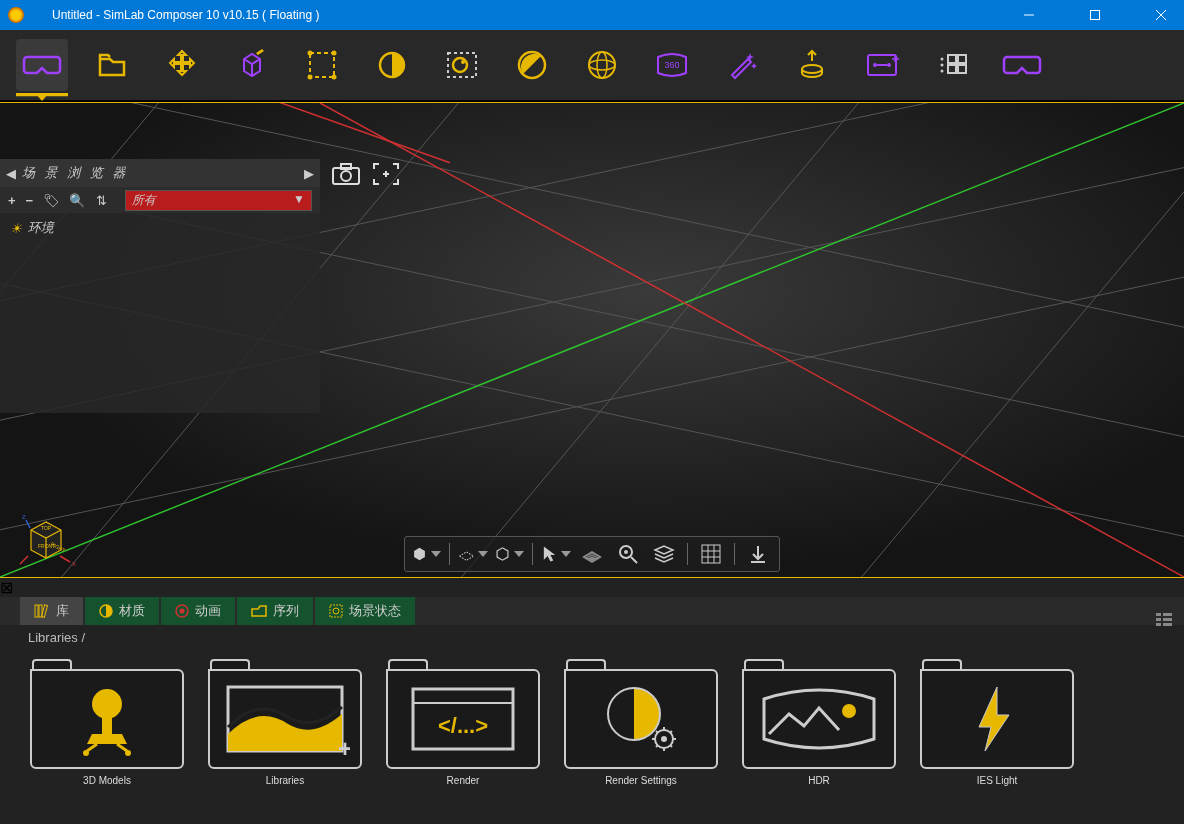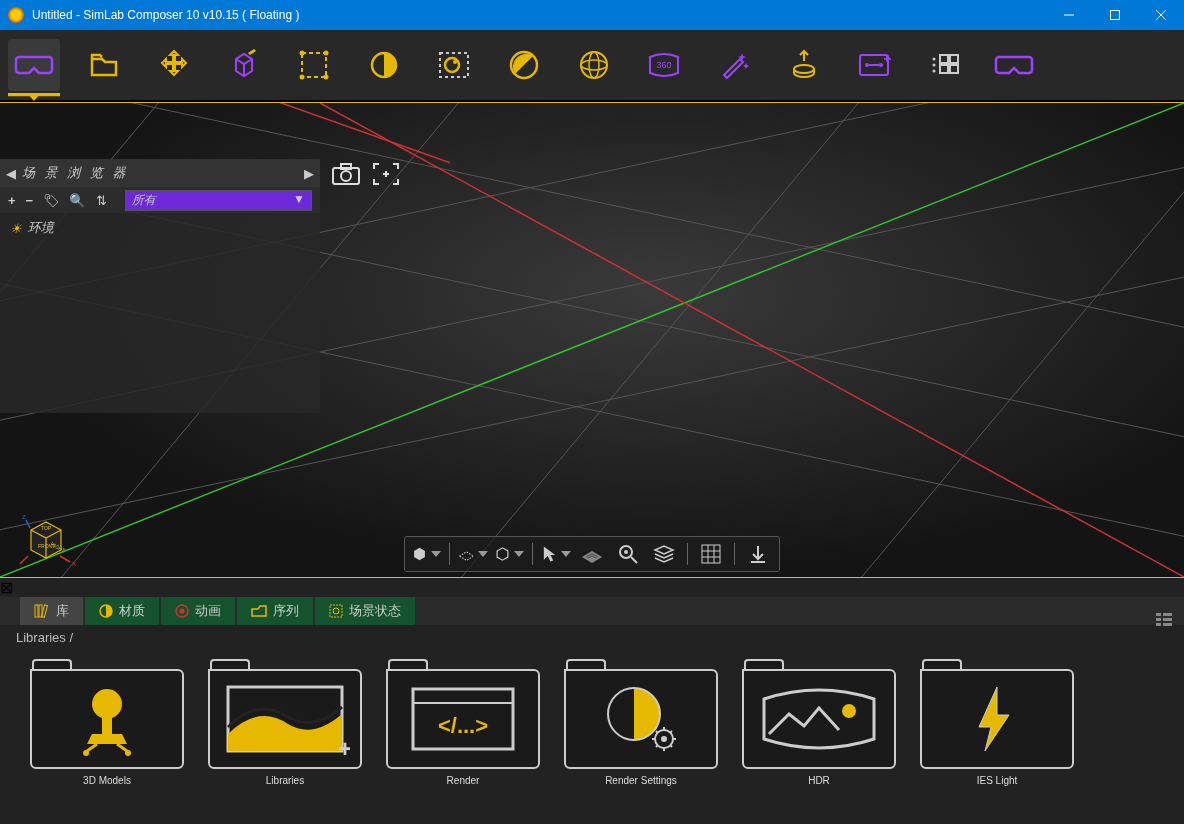--- a/index.html
+++ b/index.html
@@ -1,62 +1,62 @@
 <!DOCTYPE html>
 <html><head>
 <meta charset="utf-8">
 <style>
 * { margin: 0; padding: 0; box-sizing: border-box; font-family: "Microsoft YaHei", sans-serif; }
 body { width: 1184px; height: 824px; background: #1a1a1a; overflow: hidden; position: relative; }
 
 
-.titlebar { height: 30px; background: #0078d7; display: flex; align-items: center; color: #fff; font-size: 12px; }
+.titlebar { height: 30px; background: #0078d7; display: flex; align-items: center; color: #fff; font-size: 12px; gap: 20px; }
 .titlebar .app-icon { width: 16px; height: 16px; margin: 0 8px; background: radial-gradient(circle, #ffcc00 40%, #cc6600 70%); border-radius: 50%; }
 .titlebar .title { flex: 1; }
 .titlebar .win-btn { width: 46px; height: 30px; display: flex; align-items: center; justify-content: center; color: #fff; }
 .titlebar .win-btn svg { width: 10px; height: 10px; }
 
 
-.main-toolbar { height: 72px; background: #282828; display: flex; align-items: center; padding: 0 8px; gap: 18px; border-bottom: 2px solid #000; }
+.main-toolbar { height: 72px; background: #282828; display: flex; align-items: center; padding: 0 16px; gap: 18px; border-bottom: 2px solid #000; }
 .tb-btn { width: 52px; height: 52px; display: flex; align-items: center; justify-content: center; position: relative; }
 .tb-btn.active { background: #3a3a3a; border-radius: 4px; }
 .tb-btn.active::after { content: ""; position: absolute; bottom: -10px; left: 0; right: 0; height: 8px; background: #e6b800; clip-path: polygon(0 0, 100% 0, 100% 40%, 58% 40%, 50% 100%, 42% 40%, 0 40%); }
 .tb-btn svg { width: 40px; height: 40px; }
 
 
 .viewport { position: absolute; top: 102px; left: 0; right: 0; bottom: 246px; background: radial-gradient(ellipse at 55% 40%, #3a3a3a 0%, #141414 70%); overflow: hidden; border-top: 1px solid #e6b800; border-bottom: 1px solid #e6b800; }
 .viewport svg.axes { position: absolute; top: 0; left: 0; width: 100%; height: 100%; }
 
 
 .scene-panel { position: absolute; top: 56px; left: 0; width: 320px; background: rgba(40,40,40,0.85); color: #ccc; font-size: 13px; }
 .scene-panel .hdr { height: 28px; display: flex; align-items: center; background: #333; padding: 0 6px; gap: 6px; }
 .scene-panel .hdr .lbl { flex: 1; letter-spacing: 3px; font-style: italic; }
 .scene-panel .tools { height: 26px; display: flex; align-items: center; gap: 10px; padding: 0 8px; background: #2c2c2c; }
-.scene-panel .tools .filter { margin-left: 8px; flex: 1; border: 1px solid #555; background: #6d28d9; color: #ccc; padding: 1px 6px; font-size: 12px; font-style: italic; }
+.scene-panel .tools .filter { margin-left: 8px; flex: 1; border: 1px solid #555; background: #b91c1c; color: #ccc; padding: 1px 6px; font-size: 12px; font-style: italic; }
 .scene-panel .tree { padding: 6px 10px; min-height: 200px; }
 .scene-panel .tree-item { display: flex; align-items: center; gap: 6px; font-style: italic; }
 
 
 .vp-top-tools { position: absolute; top: 58px; left: 330px; display: flex; gap: 8px; }
 .vp-top-tools .vtb { width: 32px; height: 26px; display:flex; align-items:center; justify-content:center; }
 
 
 .navcube { position: absolute; left: 16px; bottom: 254px; width: 60px; height: 60px; }
 
 
 .vp-bottom-bar { position: absolute; left: 50%; transform: translateX(-50%); bottom: 252px; height: 36px; background: rgba(30,30,30,0.7); border: 1px solid #555; border-radius: 3px; display: flex; align-items: center; padding: 0 6px; gap: 6px; }
 .vp-bottom-bar .vbb { width: 30px; height: 28px; display:flex; align-items:center; justify-content:center; }
 .vp-bottom-bar .sep { width: 1px; height: 22px; background: #666; margin: 0 2px; }
 
 
 .lower { position: absolute; left: 0; right: 0; bottom: 0; height: 246px; background: #222; }
 .lower .tabs { height: 28px; display: flex; align-items: stretch; background: #2a2a2a; gap: 2px; padding-left: 20px; }
 .lower .tabs .tab { display: flex; align-items: center; gap: 6px; padding: 0 14px; color: #ccc; font-size: 13px; background: #14532d; }
 .lower .tabs .tab.active { background: #444; }
-.lower .breadcrumb { height: 24px; display: flex; align-items: center; padding: 0 16px; color: #bbb; font-size: 13px; }
+.lower .breadcrumb { height: 24px; display: flex; align-items: center; padding: 0 28px; color: #bbb; font-size: 13px; }
 .lower .lib-row { display: flex; gap: 20px; padding: 10px 28px; }
 .lib-card { width: 158px; height: 144px; display: flex; flex-direction: column; align-items: center; }
 .lib-card .folder-tab { width: 40px; height: 10px; background: #1a1a1a; border: 2px solid #ccc; border-bottom: none; border-radius: 4px 4px 0 0; align-self: flex-start; margin-left: 4px; }
 .lib-card .thumb { width: 154px; height: 100px; border: 2px solid #ccc; border-radius: 0 6px 6px 6px; background: #1a1a1a; display: flex; align-items: center; justify-content: center; }
 .lib-card .caption { color: #ddd; font-size: 10px; margin-top: 6px; }
 .lib-options { position:absolute; right:12px; top:34px; color:#888; }
 
 .tri-down { width:0; height:0; border-left:5px solid transparent; border-right:5px solid transparent; border-top:6px solid #999; display:inline-block; margin-left:3px; }
 </style>
 </head>

